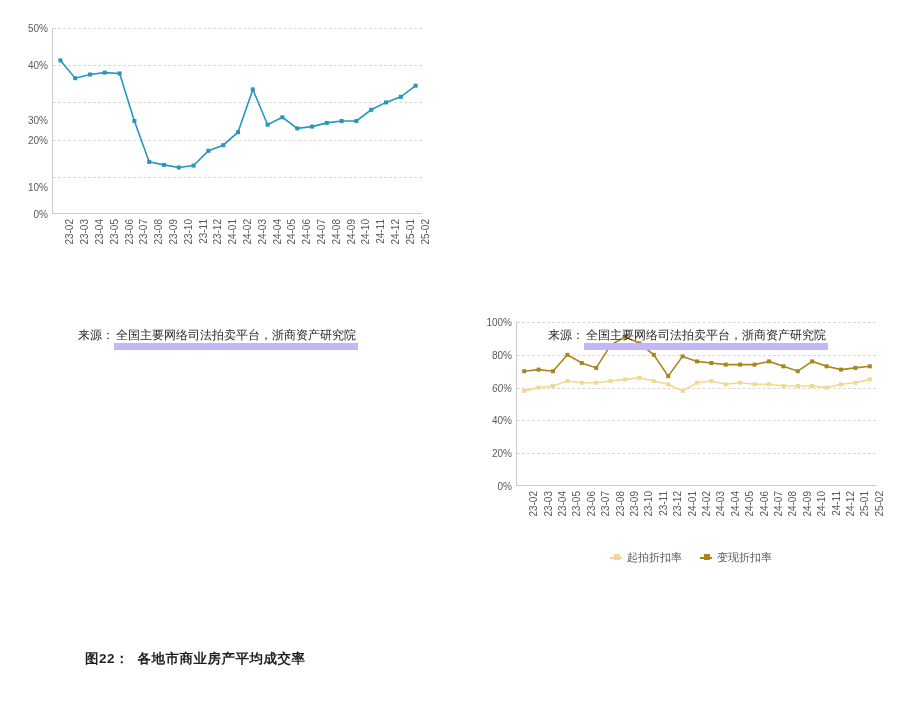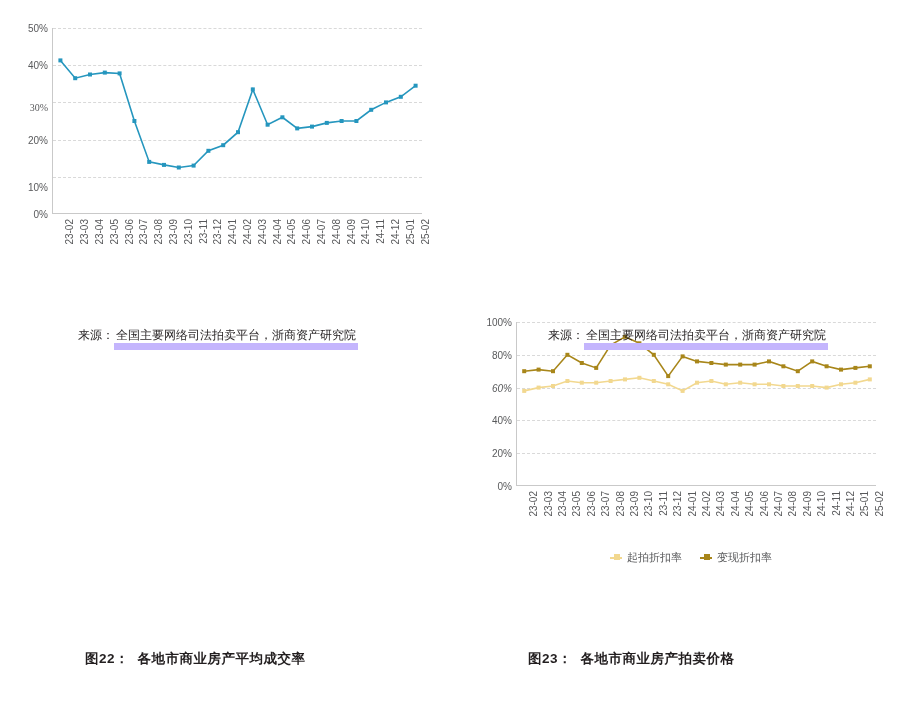--- a/index.html
+++ b/index.html
@@ -43,21 +43,21 @@
 <div class="page">
 
   <div class="panel chartbox" id="fig20" style="left:0px;top:0px;width:440px;height:300px;">
       <div class="plot" style="left: 52px; top: 28px; width: 370px; height: 186px;">
         <div class="ylab" style="top: 186px;">0%</div>
         <div class="gridline" style="top: 148.8px;"></div>
         <div class="ylab" style="top: 159px;">10%</div>
         <div class="gridline" style="top: 111.6px;"></div>
         <div class="ylab" style="top: 111.6px;">20%</div>
         <div class="gridline" style="top: 74.4px;"></div>
-        <div class="ylab" style="top: 79px; font-family: Liberation Serif, serif;">30%</div>
+        <div class="ylab" style="top: 92px;">30%</div>
         <div class="gridline" style="top: 37.2px;"></div>
         <div class="ylab" style="top: 37.2px;">40%</div>
         <div class="gridline" style="top: 0px;"></div>
         <div class="ylab" style="top: 0px;">50%</div>
         <svg class="series" width="370" height="186">
           <path d="M 7.4 32.4 L 22.2 50.2 L 37.0 46.5 L 51.8 44.6 L 66.6 45.4 L 81.4 93.0 L 96.2 133.9 L 111.0 136.9 L 125.8 139.5 L 140.6 137.6 L 155.4 122.8 L 170.2 117.2 L 185.0 104.2 L 199.8 61.4 L 214.6 96.7 L 229.4 89.3 L 244.2 100.4 L 259.0 98.6 L 273.8 94.9 L 288.6 93.0 L 303.4 93.0 L 318.2 81.8 L 333.0 74.4 L 347.8 68.8 L 362.6 57.7" fill="none" stroke="#2596be" stroke-width="1.6"></path>
           <rect x="5.4" y="30.4" width="4" height="4" fill="#2596be"></rect>
           <rect x="20.2" y="48.2" width="4" height="4" fill="#2596be"></rect>
           <rect x="35.0" y="44.5" width="4" height="4" fill="#2596be"></rect>
           <rect x="49.8" y="42.6" width="4" height="4" fill="#2596be"></rect>
@@ -225,17 +225,14 @@
     </div>
 
   <div class="source" style="left:548px;top:327px;">
     <span class="lbl">来源：</span><span class="val">全国主要网络司法拍卖平台，浙商资产研究院</span>
   </div>
 
   <div class="caption" style="left:85px;top:650px;">
     <span>图22：</span>&nbsp;&nbsp;<span>各地市商业房产平均成交率</span>
   </div>
 
-  <div class="caption" style="left:528px;top:650px;">
-    <span>图23：</span>&nbsp;&nbsp;<span>各地市商业房产拍卖价格</span>
-  </div>
 
 </div>
 
 </body></html>

